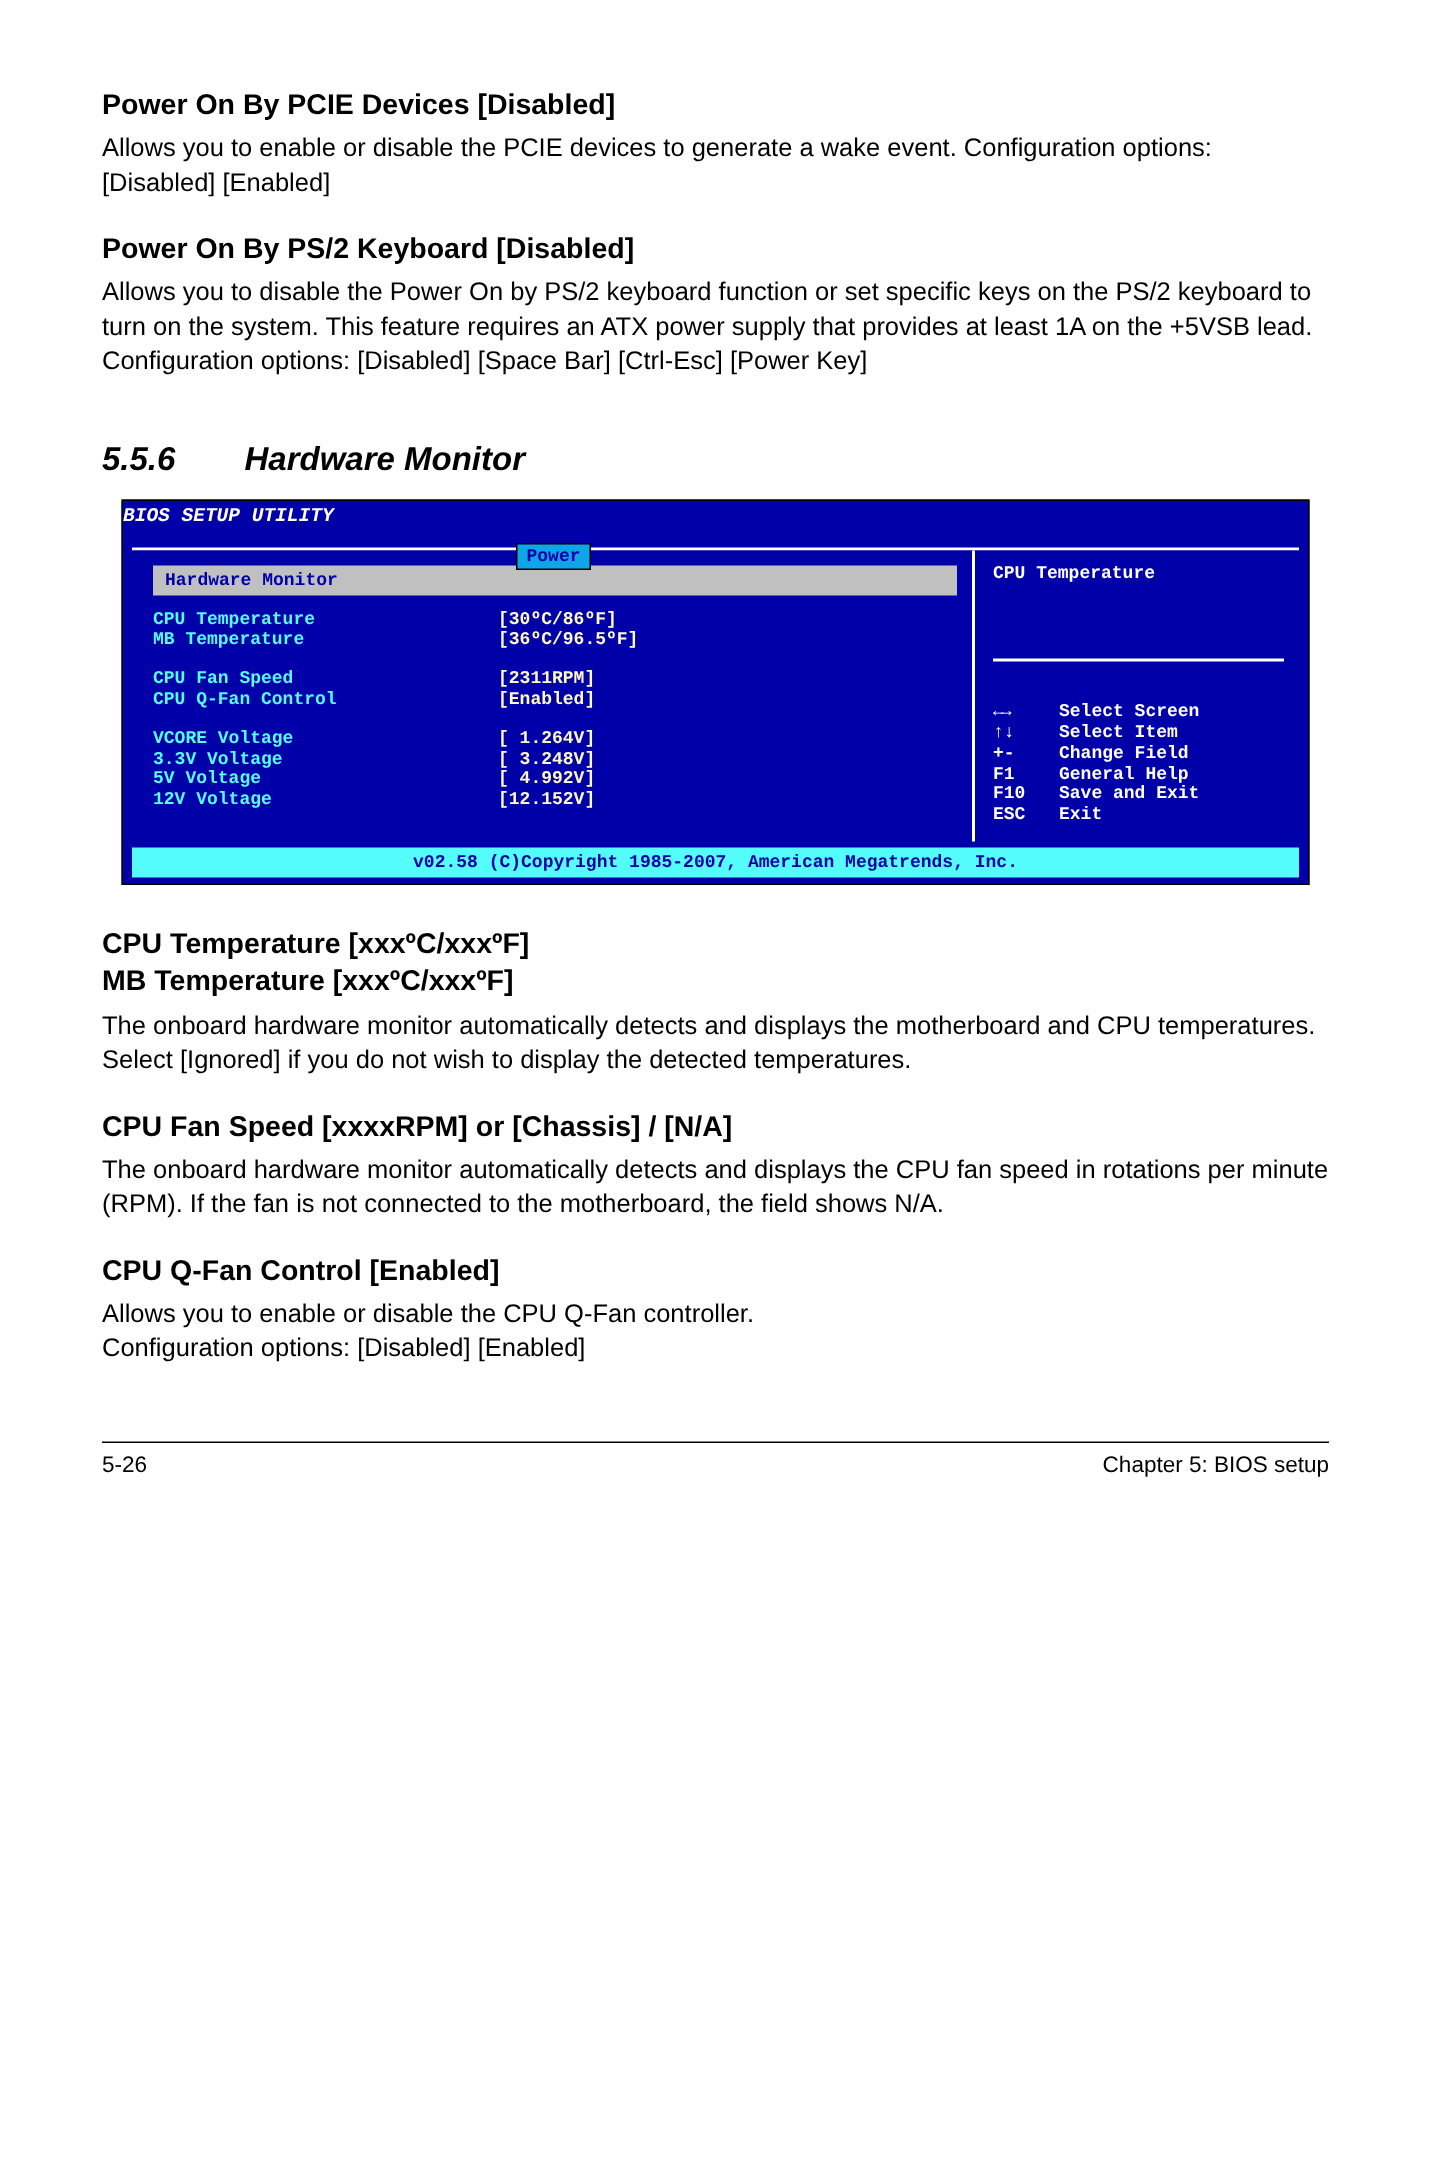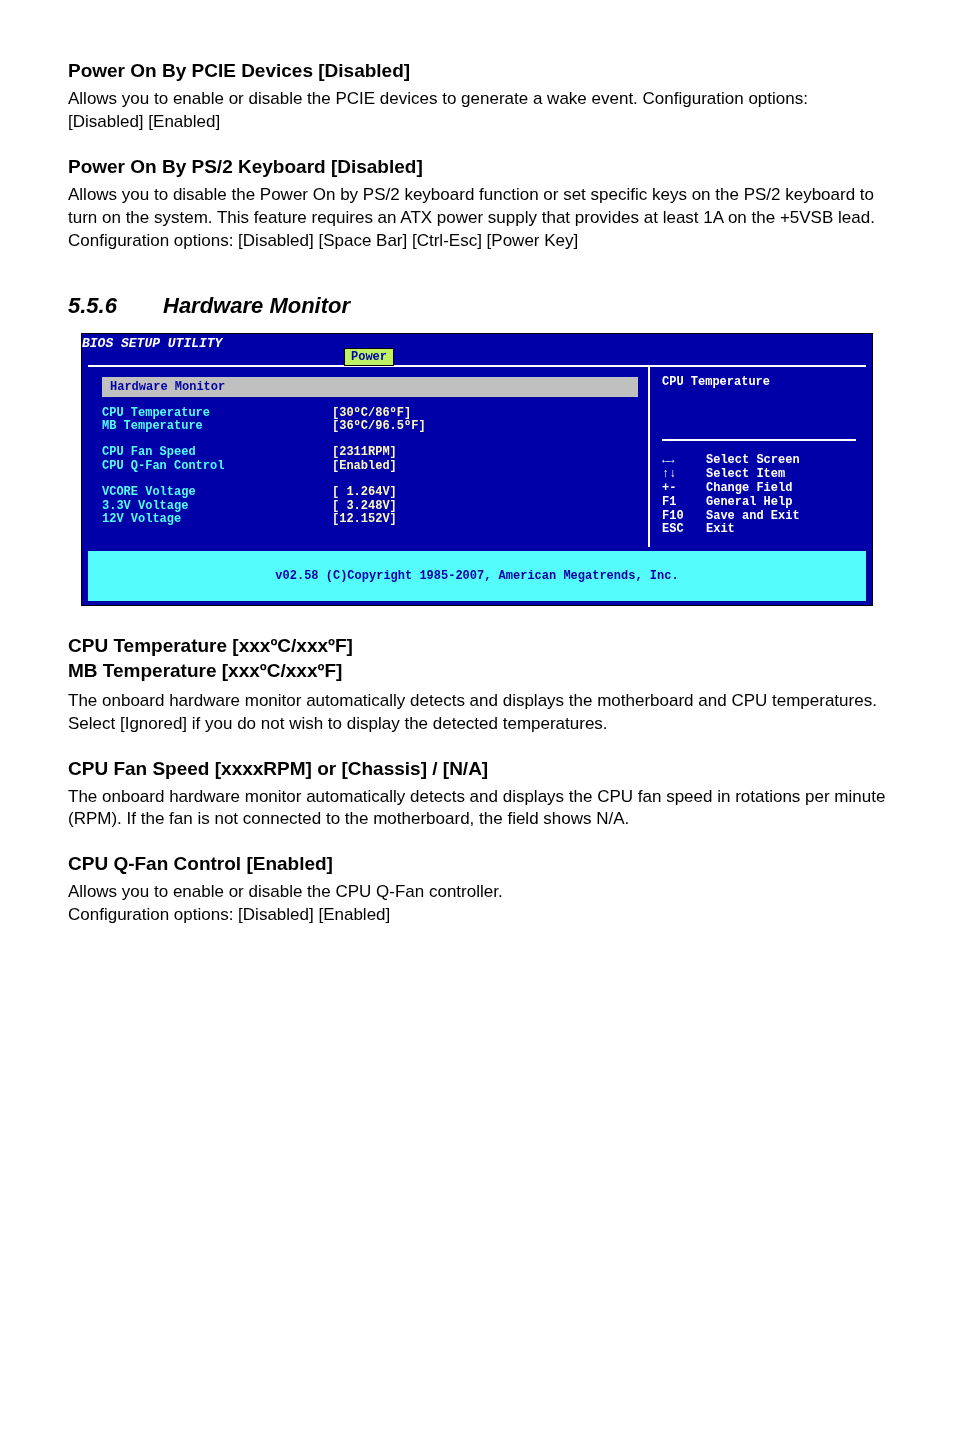--- a/index.html
+++ b/index.html
@@ -47,23 +47,23 @@
   }
   .bios-title {
     color: #fff;
     text-align: left;
     padding: 2px 0 0 0;
     font-size: 13px;
     font-style: italic;
   }
   .bios-tab {
     position: absolute;
-    top: 14px;
+    top: 28px;
     left: 262px;
-    background: #bef264;
+    background: #0ea5e9;
     color: #0000a8;
     padding: 1px 6px;
     border: 1px solid #000;
     font-size: 12px;
   }
   .bios-body {
     display: flex;
     margin: 14px 6px 4px 6px;
     border-top: 2px solid #fff;
   }
@@ -112,21 +112,21 @@
     line-height: 1.15;
     color: #fff;
   }
   .bios-right-keys .krow .kk { width: 44px; color: #fff; }
   .bios-right-keys .krow.first .kk,
   .bios-right-keys .krow.second .kk { color: #fff; }
   .bios-footer {
     background: #54fcfc;
     color: #0000a8;
     text-align: center;
-    padding: 18px 0;
+    padding: 3px 0;
     font-size: 12px;
     margin: 0 6px 4px 6px;
   }
   .arrows-lr { letter-spacing: -2px; }
 
   .page-footer {
     border-top: 1px solid #000;
     margin-top: 50px;
     padding-top: 6px;
     display: flex;
@@ -181,20 +181,24 @@
         </div>
 
         <div class="bios-group" style="margin-bottom:4px">
           <div class="bios-row">
               <div class="lbl">VCORE Voltage</div>
               <div class="val">[ 1.264V]</div>
             </div>
           <div class="bios-row">
               <div class="lbl">3.3V Voltage</div>
               <div class="val">[ 3.248V]</div>
+            </div>
+          <div class="bios-row">
+              <div class="lbl">5V Voltage</div>
+              <div class="val">[ 4.992V]</div>
             </div>
           <div class="bios-row">
               <div class="lbl">12V Voltage</div>
               <div class="val">[12.152V]</div>
             </div>
         </div>
       </div>
 
       <div class="bios-right">
         <div class="bios-right-top">CPU Temperature</div>
@@ -234,14 +238,18 @@
 MB Temperature [xxxºC/xxxºF]</h3>
   <p class="body-text">The onboard hardware monitor automatically detects and displays the motherboard and CPU temperatures. Select [Ignored] if you do not wish to display the detected temperatures.</p>
 
   <h3 class="section-title">CPU Fan Speed [xxxxRPM] or [Chassis] / [N/A]</h3>
   <p class="body-text">The onboard hardware monitor automatically detects and displays the CPU fan speed in rotations per minute (RPM). If the fan is not connected to the motherboard, the field shows N/A.</p>
 
   <h3 class="section-title">CPU Q-Fan Control [Enabled]</h3>
   <p class="body-text" style="white-space:pre-line">Allows you to enable or disable the CPU Q-Fan controller.
 Configuration options: [Disabled] [Enabled]</p>
 
+  <div class="page-footer">
+    <span>5-26</span>
+    <span>Chapter 5: BIOS setup</span>
+  </div>
 
 </div>
 
 </body></html>

